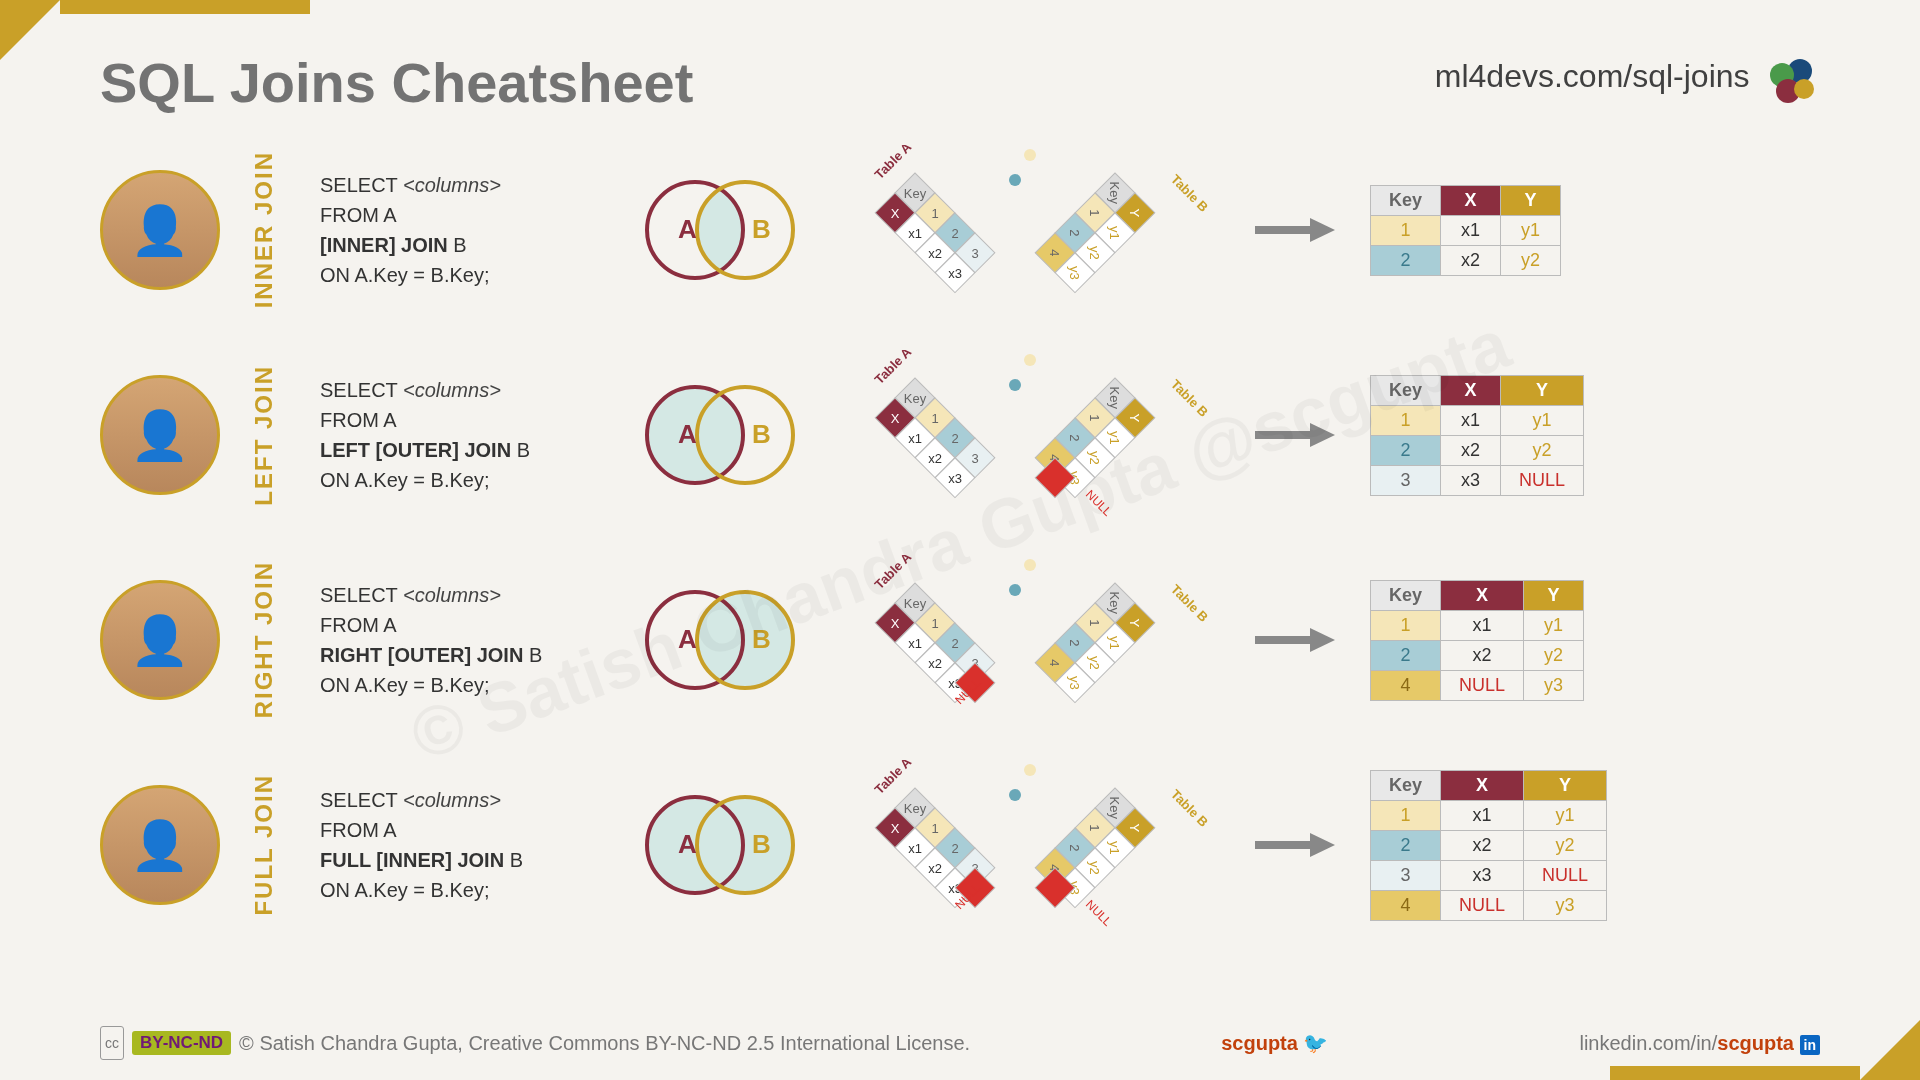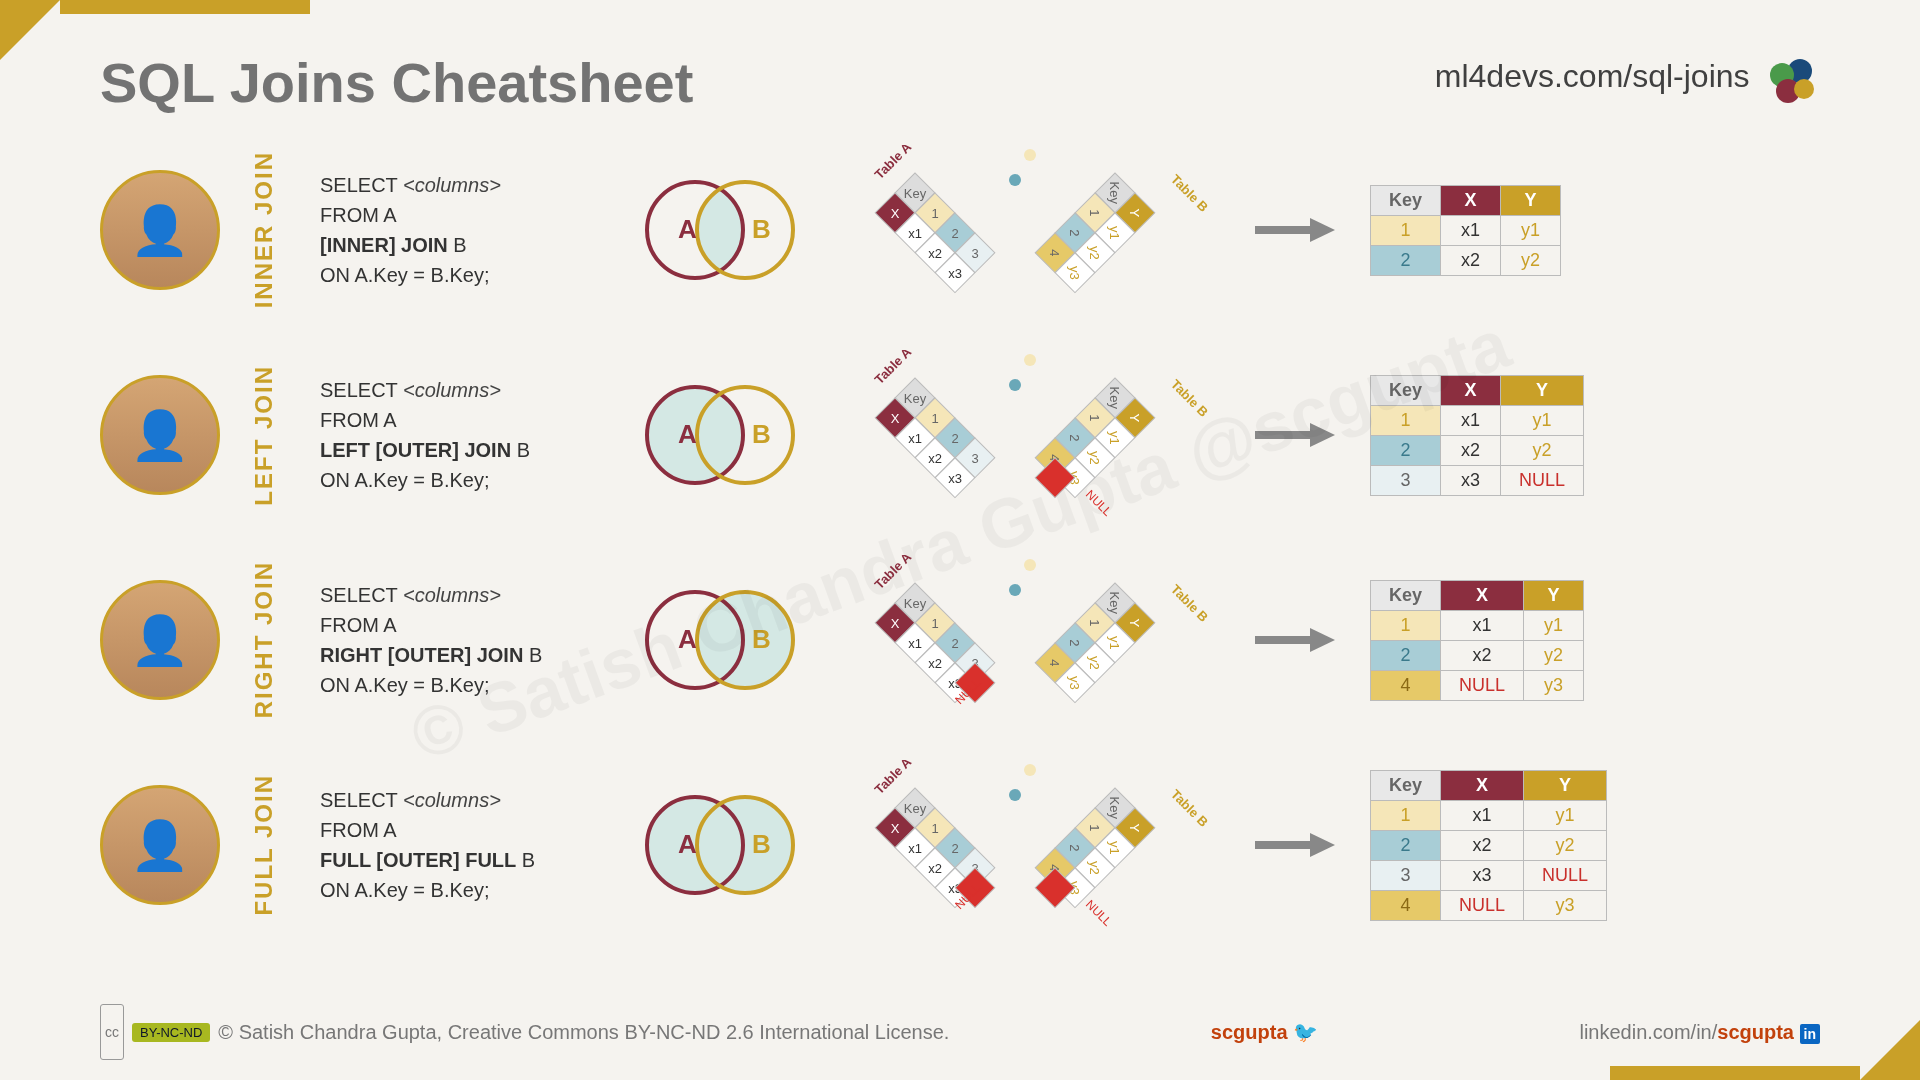--- a/index.html
+++ b/index.html
@@ -32,21 +32,21 @@
 .result-table td.kc1{background:#f5e6b8;color:#c9a028}
 .result-table td.kc2{background:#a8cdd6;color:#3a7a8c}
 .result-table td.kc3{background:#e8f0f2;color:#666}
 .result-table td.kc4{background:#e6c968;color:#8b6914}
 .result-table td.xc{color:#333}
 .result-table td.yc{color:#c9a028}
 .result-table td.null{color:#c9302c}
 .footer{position:absolute;bottom:20px;left:100px;right:100px;display:flex;justify-content:space-between;align-items:center;font-size:20px;color:#777}
 .footer .cc{display:flex;align-items:center;gap:8px}
 .footer b{color:#c2410c;font-weight:700}
-.cc-badge{background:#a8b820;color:#0f172a;padding:2px 8px;border-radius:3px;font-size:13px;font-weight:400}
+.cc-badge{background:#a8b820;color:#701a75;padding:2px 8px;border-radius:3px;font-size:17px;font-weight:700}
 .watermark{position:absolute;top:50%;left:50%;transform:translate(-50%,-50%) rotate(-20deg);font-size:70px;color:rgba(0,0,0,0.04);font-weight:700;pointer-events:none;white-space:nowrap}
 .tvis-svg{width:100%;height:100%}
 </style>
 </head>
 <body>
 
 <div class="corner-tl"></div>
 <div class="corner-br"></div>
 <div class="watermark">© Satish Chandra Gupta @scgupta</div>
 
@@ -436,21 +436,21 @@
             </tr>
           </tbody>
         </table>
   </div>
       <div class="join-row">
     <div class="avatar">👤</div>
     <div class="join-label">FULL JOIN</div>
     <div class="sql-block">
       <div><span class="kw">SELECT </span><span class="em">&lt;columns&gt;</span></div>
       <div>FROM A</div>
-      <div><b>FULL [OUTER] FULL</b> B</div>
+      <div><b>FULL [INNER] JOIN</b> B</div>
       <div>ON A.Key = B.Key;</div>
     </div>
     <div class="venn"><svg viewBox="0 0 180 130">
     <defs>
               <clipPath id="clipL3">
                 <circle cx="65" cy="65" r="48"></circle>
               </clipPath>
             </defs>
     <circle cx="65" cy="65" r="48" fill="#d4e8e4"></circle>
     <circle cx="115" cy="65" r="48" fill="#d4e8e4"></circle>
@@ -572,19 +572,19 @@
               <td class="yc">y3</td>
             </tr>
           </tbody>
         </table>
   </div>
     </div>
 </div>
 
 <div class="footer">
   <div class="cc">
-    <span style="border:1px solid #999;border-radius:3px;padding:19px 4px;font-size:14px">cc</span>
+    <span style="border:1px solid #999;border-radius:3px;padding:8px 4px;font-size:14px">cc</span>
     <span class="cc-badge">BY-NC-ND</span>
-    <span>© Satish Chandra Gupta, Creative Commons BY-NC-ND 2.6 International License.</span>
+    <span>© Satish Chandra Gupta, Creative Commons BY-NC-ND 2.5 International License.</span>
   </div>
   <div><b>scgupta</b> <span>🐦</span></div>
   <div><span>linkedin.com/in/</span><b>scgupta</b> <span style="background:#0a66c2;color:#fff;padding:2px 4px;border-radius:2px;font-size:14px;font-weight:700">in</span></div>
 </div>
 
 </body></html>

